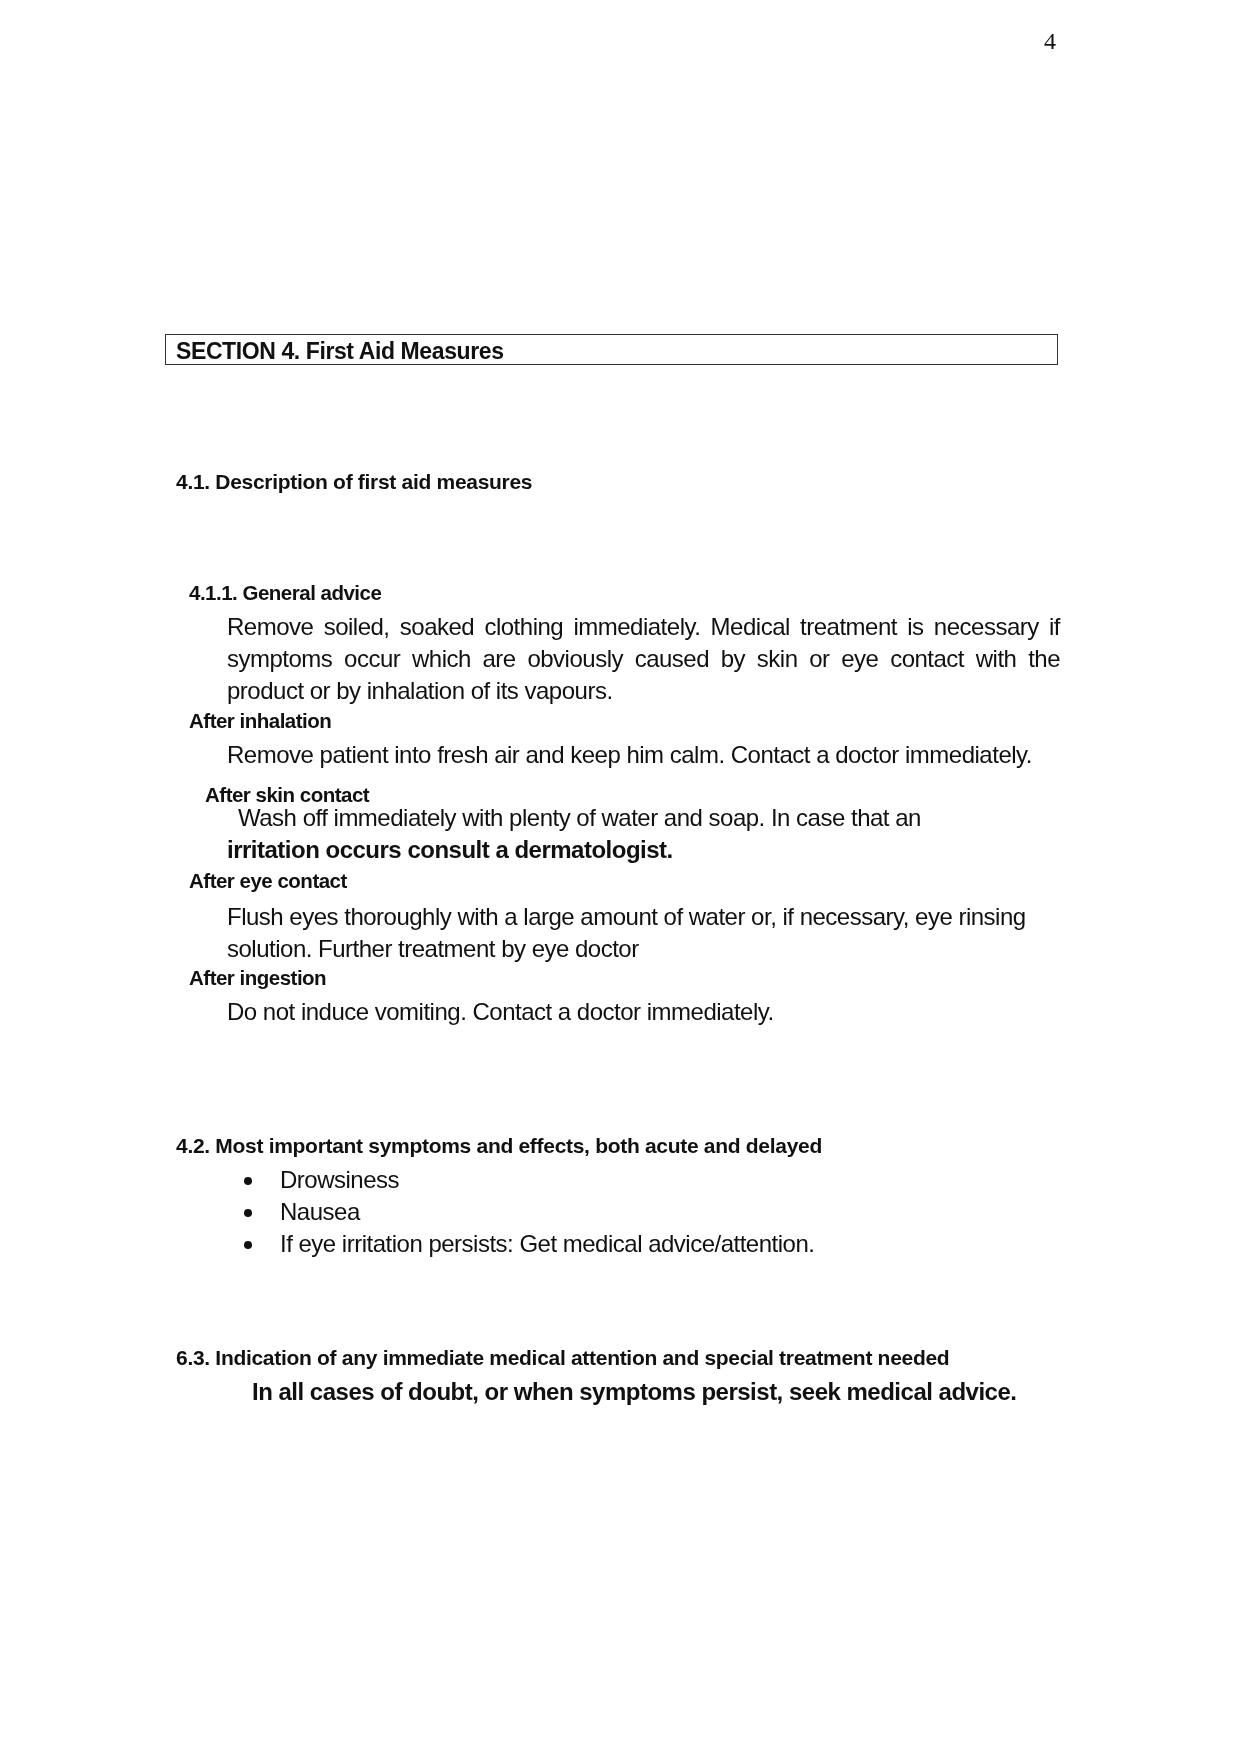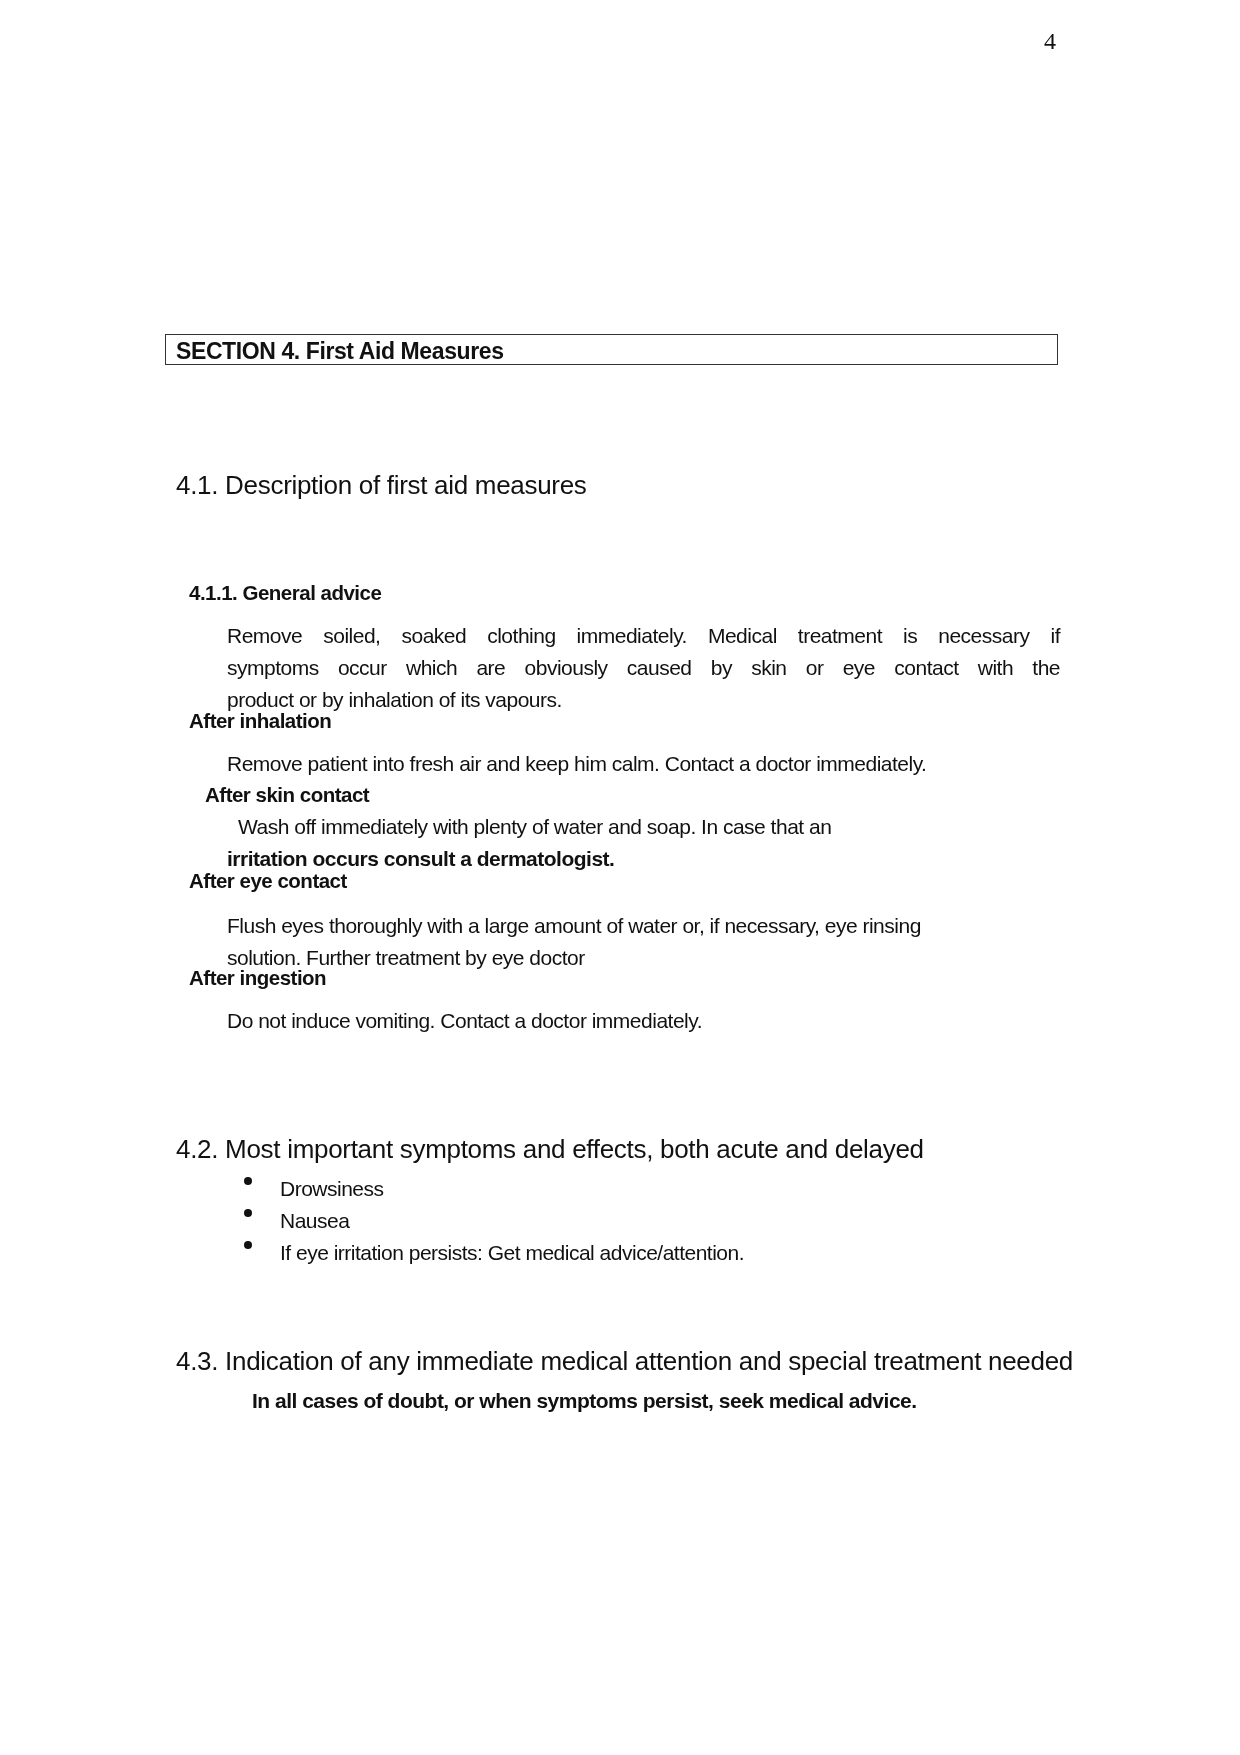--- a/index.html
+++ b/index.html
@@ -4,23 +4,23 @@
 <style>
   html, body { margin:0; padding:0; background:#ffffff; }
   body { width:1240px; height:1755px; position:relative; overflow:hidden;
          font-family:"Liberation Sans", sans-serif; color:#111; }
   .abs { position:absolute; white-space:nowrap; }
   .pagenum { font-family:"Liberation Serif", serif; font-size:24px; left:1044px; top:28px; }
   .section-box { position:absolute; left:165px; top:334px; width:893px; height:31px;
                  border:1.5px solid #333; box-sizing:border-box; }
   .section-title { position:absolute; left:10px; top:3px; font-size:23px; font-weight:bold;
                    letter-spacing:-0.4px; }
-  .h2 { font-size:26px; font-weight:normal; letter-spacing:-0.3px;text-align:right; }
+  .h2 { font-size:21px; font-weight:bold; letter-spacing:-0.3px;text-align:right; }
   .h3 { font-size:20.5px; font-weight:bold; letter-spacing:-0.5px; }
-  .body { font-size:21px; letter-spacing:-0.5px;margin-top:11px; }
+  .body { font-size:24px; letter-spacing:-0.5px; }
   .just { white-space:normal; text-align:justify; text-align-last:justify; width:833px; }
   .bullet { position:absolute; width:8px; height:8px; border-radius:50%; background:#111; }
 </style>
 </head>
 <body>
 
 <div class="abs pagenum">4</div>
 
 <div class="section-box">
   <div class="section-title">SECTION 4. First Aid Measures</div>
@@ -49,14 +49,14 @@
 
 <div class="abs h2" style="left:176px; top:1134px;">4.2. Most important symptoms and effects, both acute and delayed</div>
 
 <div class="bullet" style="left:244px; top:1177px;"></div>
 <div class="abs body" style="left:280px; top:1166px;">Drowsiness</div>
 <div class="bullet" style="left:244px; top:1209px;"></div>
 <div class="abs body" style="left:280px; top:1198px;">Nausea</div>
 <div class="bullet" style="left:244px; top:1241px;"></div>
 <div class="abs body" style="left:280px; top:1230px;">If eye irritation persists: Get medical advice/attention.</div>
 
-<div class="abs h2" style="left:176px; top:1346px;">4.3. Indication of any immediate medical attention and special treatment needed</div>
+<div class="abs h2" style="left:176px; top:1346px;">6.3. Indication of any immediate medical attention and special treatment needed</div>
 <div class="abs body" style="left:252px; top:1378px;font-weight:bold;">In all cases of doubt, or when symptoms persist, seek medical advice.</div>
 
 </body></html>

